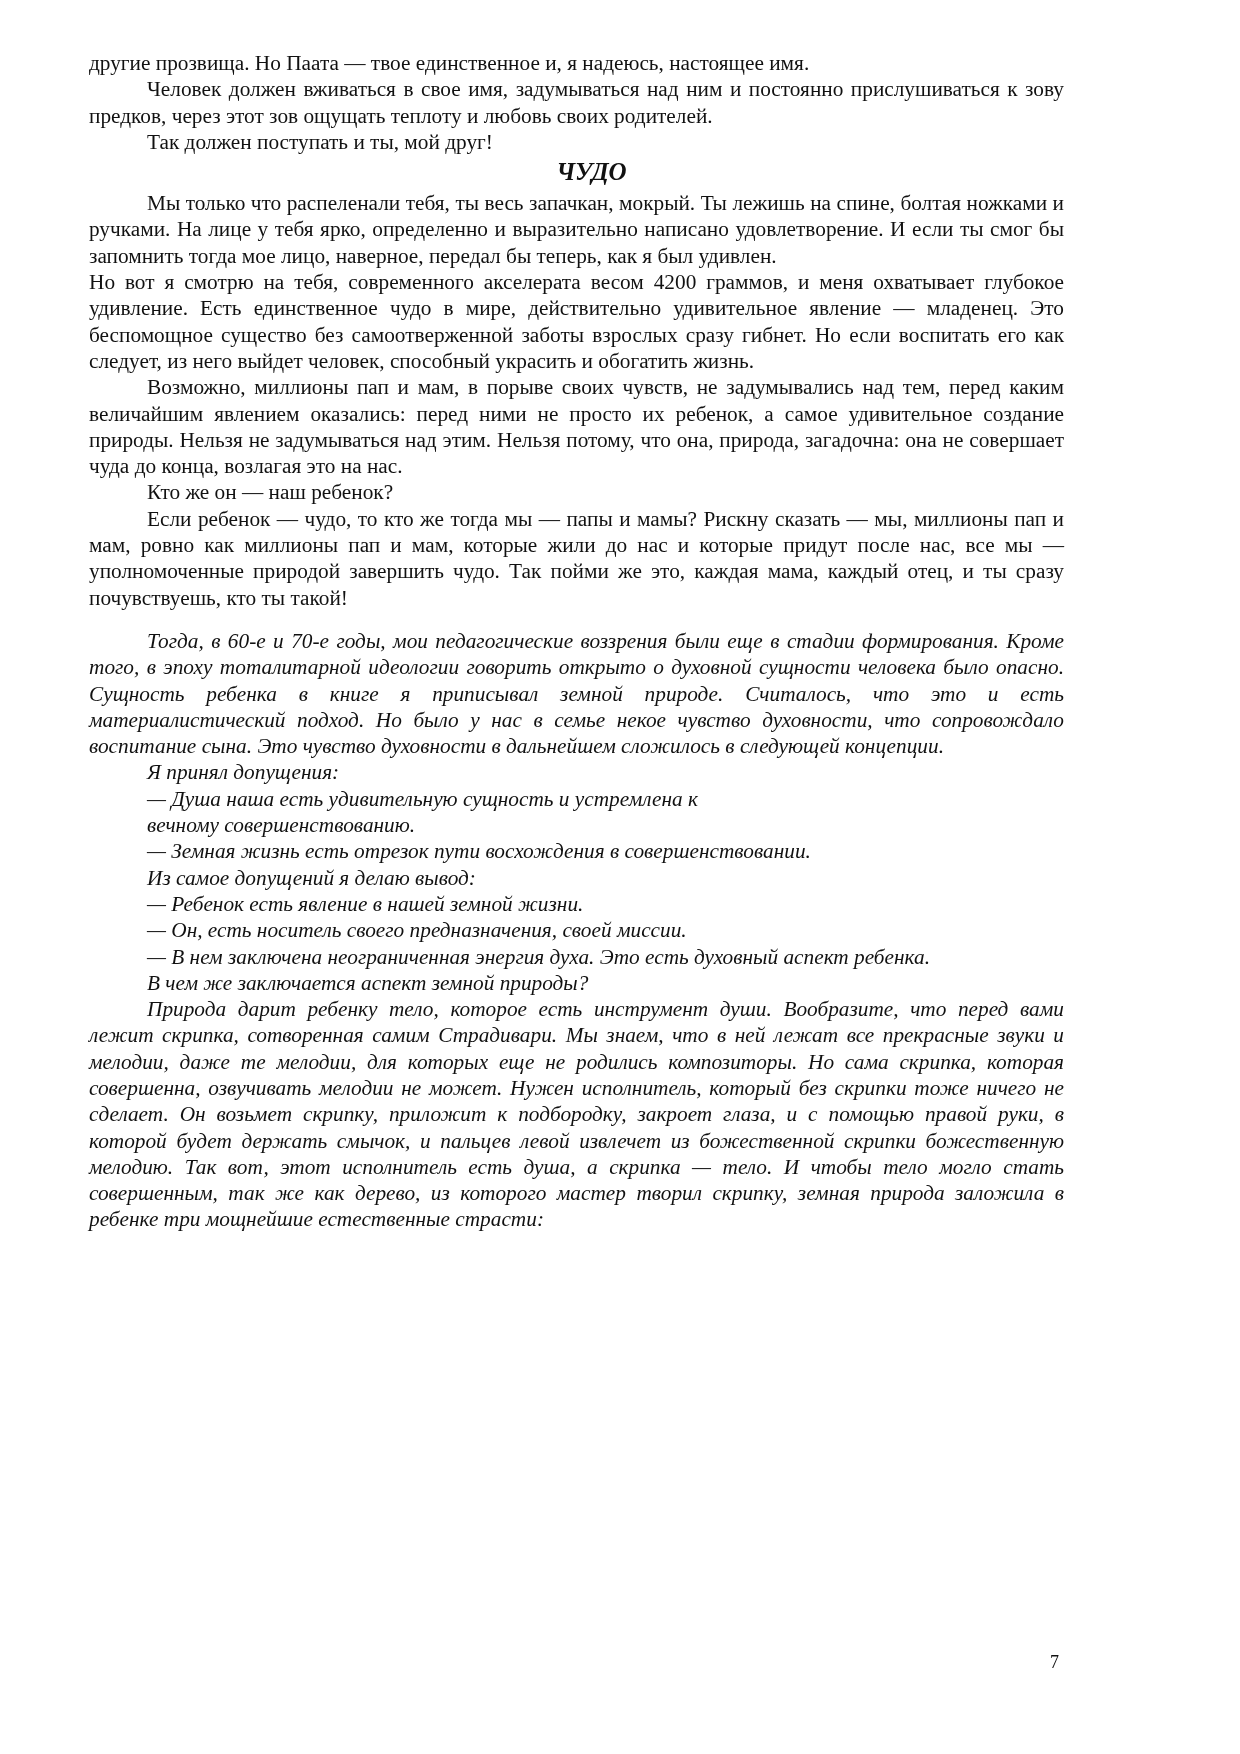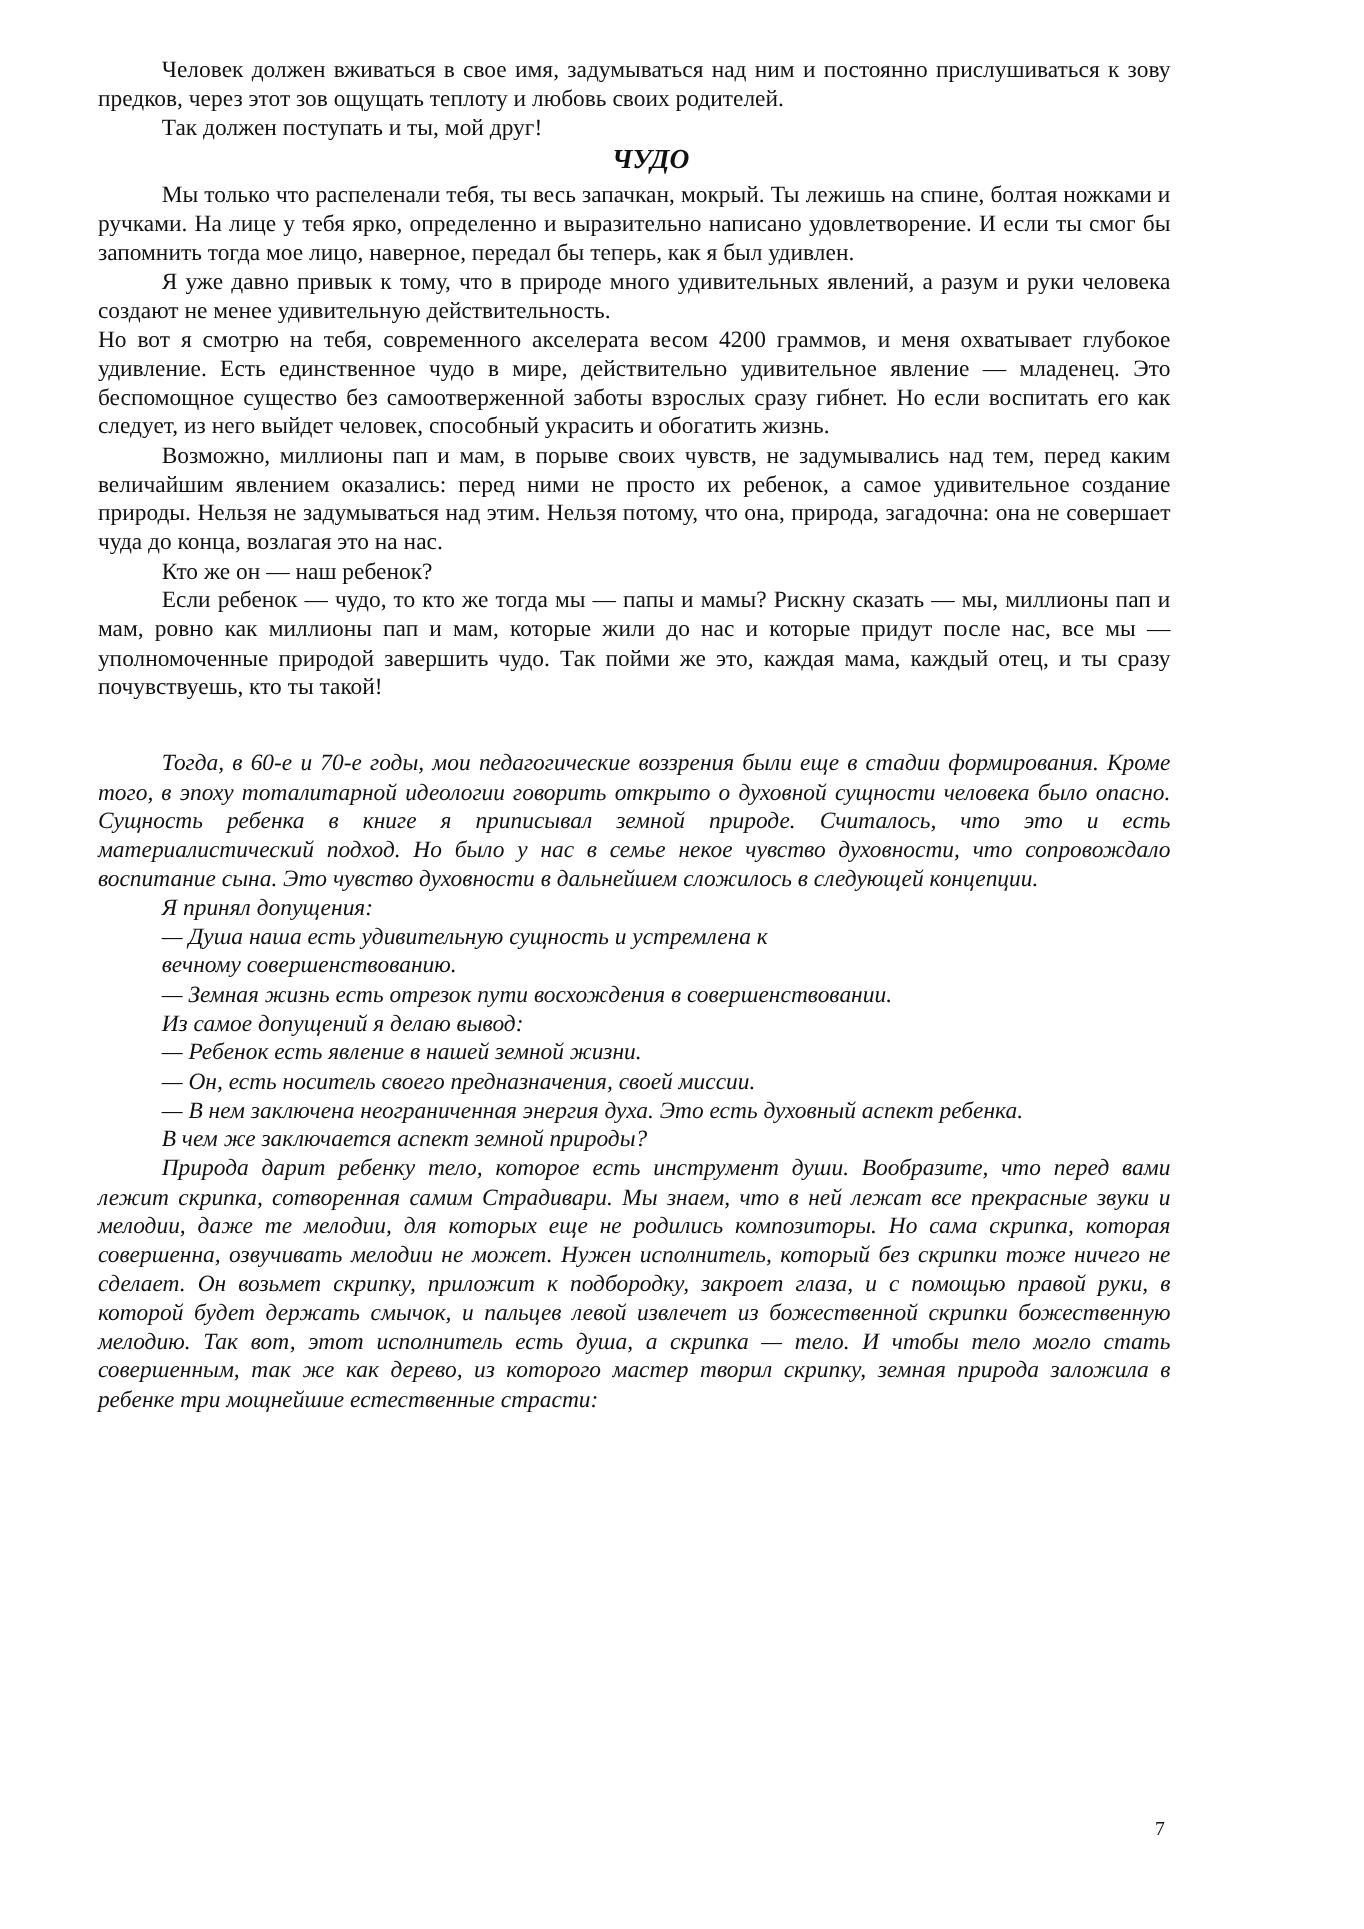--- a/index.html
+++ b/index.html
@@ -28,44 +28,44 @@
     .p.left { text-align: left; }
     .heading {
       margin: 4px 0 5px 0;
       font-size: 25px;
       line-height: 26px;
       font-weight: bold;
       font-style: italic;
       text-align: center;
       padding-left: 30px;
     }
-    .italic-block { margin-top: 43px; }
+    .italic-block { margin-top: 17px; }
     .italic-block .p { font-style: italic; }
     .item { padding-left: 58px; text-indent: 0; text-align: left; }
     .item.justify { text-align: justify; padding-left: 0; text-indent: 58px; }
     .page-number {
       position: absolute;
       left: 1050px;
       top: 1652px;
       font-size: 18px;
       font-family: "Liberation Serif", serif;
     }
   </style>
 </head>
 <body>
 
 <div class="page">
 
+  <p class="p noindent">другие прозвища. Но Паата — твое единственное и, я надеюсь, настоящее имя.</p>
   <p class="p indent">Человек должен вживаться в свое имя, задумываться над ним и постоянно прислушиваться к зову предков, через этот зов ощущать теплоту и любовь своих родителей.</p>
   <p class="p indent left">Так должен поступать и ты, мой друг!</p>
 
   <h2 class="heading">ЧУДО</h2>
 
   <p class="p indent">Мы только что распеленали тебя, ты весь запачкан, мокрый. Ты лежишь на спине, болтая ножками и ручками. На лице у тебя ярко, определенно и выразительно написано удовлетворение. И если ты смог бы запомнить тогда мое лицо, наверное, передал бы теперь, как я был удивлен.</p>
-  <p class="p indent">Я уже давно привык к тому, что в природе много удивительных явлений, а разум и руки человека создают не менее удивительную действительность.</p>
   <p class="p noindent">Но вот я смотрю на тебя, современного акселерата весом 4200 граммов, и меня охватывает глубокое удивление. Есть единственное чудо в мире, действительно удивительное явление — младенец. Это беспомощное существо без самоотверженной заботы взрослых сразу гибнет. Но если воспитать его как следует, из него выйдет человек, способный украсить и обогатить жизнь.</p>
   <p class="p indent">Возможно, миллионы пап и мам, в порыве своих чувств, не задумывались над тем, перед каким величайшим явлением оказались: перед ними не просто их ребенок, а самое удивительное создание природы. Нельзя не задумываться над этим. Нельзя потому, что она, природа, загадочна: она не совершает чуда до конца, возлагая это на нас.</p>
   <p class="p indent left">Кто же он — наш ребенок?</p>
   <p class="p indent">Если ребенок — чудо, то кто же тогда мы — папы и мамы? Рискну сказать — мы, миллионы пап и мам, ровно как миллионы пап и мам, которые жили до нас и которые придут после нас, все мы — уполномоченные природой завершить чудо. Так пойми же это, каждая мама, каждый отец, и ты сразу почувствуешь, кто ты такой!</p>
 
   <div class="italic-block">
     <p class="p indent">Тогда, в 60-е и 70-е годы, мои педагогические воззрения были еще в стадии формирования. Кроме того, в эпоху тоталитарной идеологии говорить открыто о духовной сущности человека было опасно. Сущность ребенка в книге я приписывал земной природе. Считалось, что это и есть материалистический подход. Но было у нас в семье некое чувство духовности, что сопровождало воспитание сына. Это чувство духовности в дальнейшем сложилось в следующей концепции.</p>
     <p class="p item">Я принял допущения:</p>
     <p class="p item">— Душа наша есть удивительную сущность и устремлена к</p>
     <p class="p item">вечному совершенствованию.</p>

